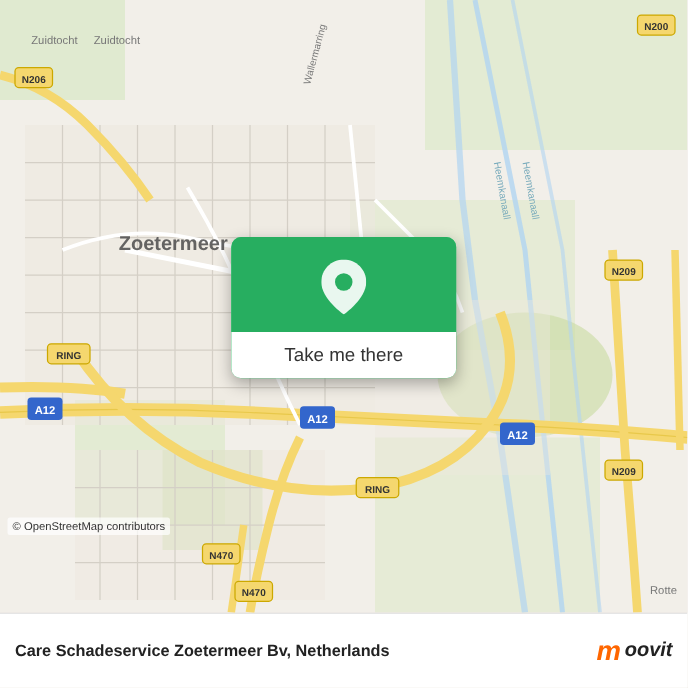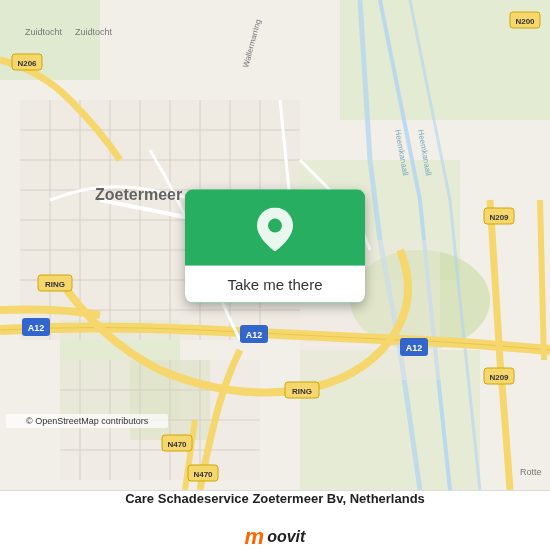--- a/index.html
+++ b/index.html
@@ -80,21 +80,20 @@
     
     #footer {
       width: 550px;
       height: 60px;
       background: white;
       border-top: 1px solid #ddd;
       display: flex;
       align-items: center;
       justify-content: space-between;
       padding: 0 12px;
-      flex-direction: column;
     }
 
     #footer-left {
       display: flex;
       flex-direction: column;
     }
 
     #footer-title {
       font-size: 13px;
       font-weight: 600;
@@ -123,21 +122,21 @@
     }
 
     
     #osm-attr {
       position: absolute;
       bottom: 62px;
       left: 6px;
       font-size: 9px;
       color: #333;
       background: rgba(255,255,255,0.7);
-      padding: 2px 20px;
+      padding: 2px 4px;
       border-radius: 2px;
     }
   </style>
 </head>
 <body>
 
 <div id="map-container">
   
   <svg id="map-svg" viewBox="0 0 550 490" xmlns="http://www.w3.org/2000/svg">
 

